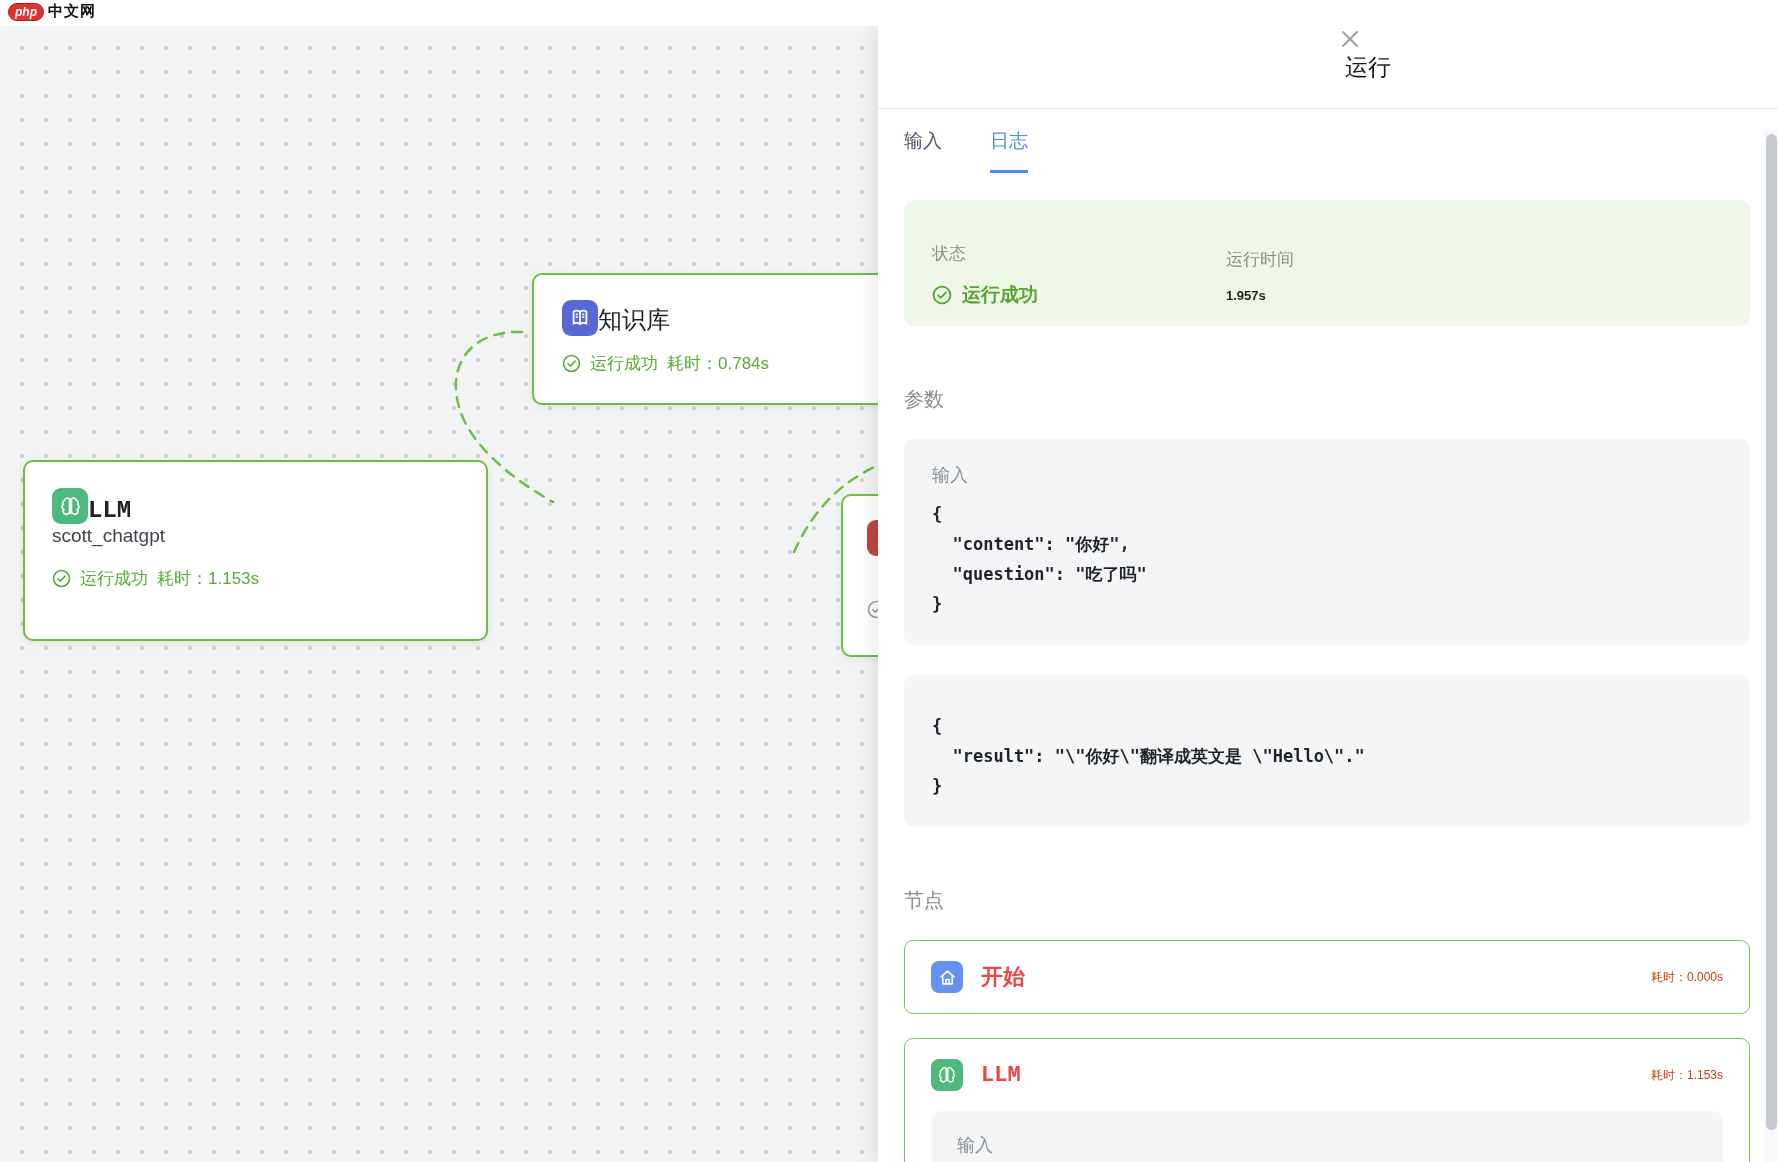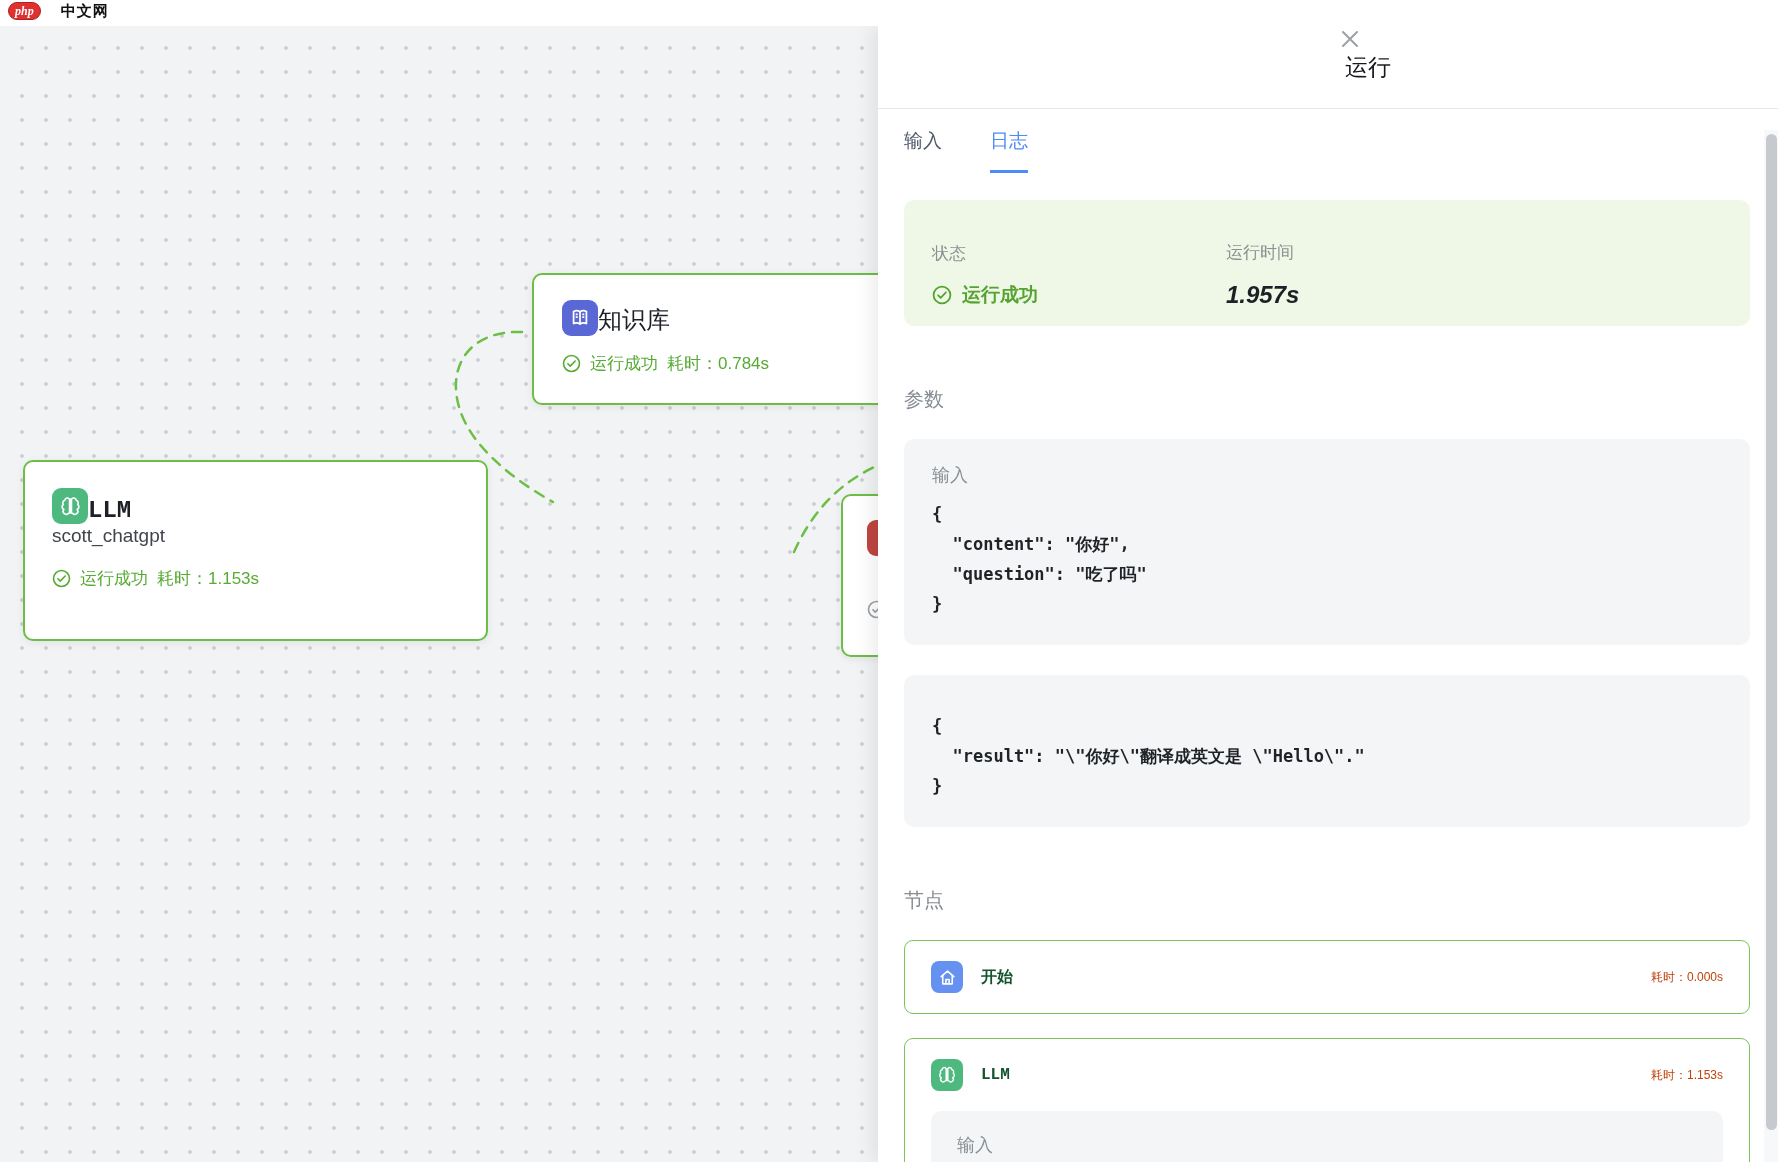--- a/index.html
+++ b/index.html
@@ -1,21 +1,21 @@
 <!DOCTYPE html>
 <html><head>
 <meta charset="utf-8">
 <style>
   * { margin:0; padding:0; box-sizing:border-box; }
   html,body { width:1778px; height:1162px; overflow:hidden; background:#fff;
     font-family:"Liberation Sans","DejaVu Sans",sans-serif; color:#1d2127; }
 
   
   .topbar { position:absolute; left:0; top:0; width:1778px; height:26px; background:#fff; z-index:30; }
-  .logo { position:absolute; left:8px; top:2px; display:flex; align-items:flex-start; gap:20px;font-family:Liberation Serif, serif; }
+  .logo { position:absolute; left:8px; top:2px; display:flex; align-items:center; gap:4px; }
   .logo-badge { display:inline-block; background:#e03131; color:#fff; font-weight:bold; font-style:italic;
     font-size:12px; line-height:16px; padding:0 6px; border-radius:9px; border:1px solid #b02020; }
   .logo-text { font-weight:bold; font-size:15px; color:#111; letter-spacing:1px; }
 
   
   .canvas { position:absolute; left:0; top:26px; width:1778px; height:1136px; background:#f2f3f5;
     background-image:radial-gradient(circle,#cdd0d4 1.6px,transparent 1.7px);
     background-size:24px 24px; background-position:10px 10px; z-index:1; }
   .edges { position:absolute; left:0; top:0; pointer-events:none; }
 
@@ -43,33 +43,33 @@
   .tabs { display:flex; height:64px; padding-left:26px; gap:48px; }
   .tab { display:flex; align-items:center; font-size:19px; color:#4e5969; cursor:pointer; }
   .tab.active { color:#4d8bf5; box-shadow:inset 0 -3px 0 #4d8bf5; }
 
   .panel-body { padding:27px 28px 0 26px; }
 
   .summary-card { border-radius:10px; height:126px; padding:24px 0 0 28px; display:flex;align-items:center; }
   .sum-col1 { width:294px; }
   .sum-label { font-size:17px; color:#8b9194; }
   .sum-status { display:flex; align-items:center; gap:10px; margin-top:17px; font-size:19px; font-weight:bold; color:#55a433; }
-  .sum-time { margin-top:17px; font-size:24px; font-weight:bold; color:#1d2127;font-style:italic; }
+  .sum-time { margin-top:17px; font-size:13px; font-weight:bold; color:#1d2127; }
 
   .section-heading { font-size:20px; color:#868d95; margin-top:60px; }
 
   .gray-box { background:#f4f5f6; border-radius:10px; padding:24px 28px 26px 28px; margin-top:26px; }
   .box-label { font-size:18px; color:#8a9096; }
   .code { font-family:"DejaVu Sans Mono","Liberation Mono",monospace; font-weight:bold; font-size:17px;
     line-height:30px; color:#1f2328; white-space:pre; margin-top:12px; }
 
   .panel-node-card { border:1.5px solid #7cc45a; border-radius:9px; margin-top:26px; background:#fff; }
   .pn-head { display:flex; align-items:center; padding:20px 26px; }
   .pn-icon { width:32px; height:32px; border-radius:8px; display:flex; align-items:center; justify-content:center; flex:0 0 auto; }
-  .pn-title { font-size:16px; font-weight:bold; margin-left:18px; color:#14532d; }
+  .pn-title { font-size:22px; font-weight:bold; margin-left:18px; color:#ef4444; }
   .pn-title.mono { font-family:"Liberation Mono","DejaVu Sans Mono",monospace; }
   .pn-time { margin-left:auto; font-size:12px; color:#c2410c; }
   .card-llm { padding-bottom:30px; }
   .card-llm .inner-box { margin:0 26px; padding:22px 26px 26px 26px; background:#f4f5f6; border-radius:10px; }
 
   
   .scrollbar-track { position:absolute; right:0; top:130px; width:14px; height:1032px; background:#f7f8f9; z-index:40; }
   .scrollbar-thumb { position:absolute; left:1.5px; top:4px; width:11px; height:996px; background:#c6c9ce; border-radius:6px; }
 
   svg { display:block; }

